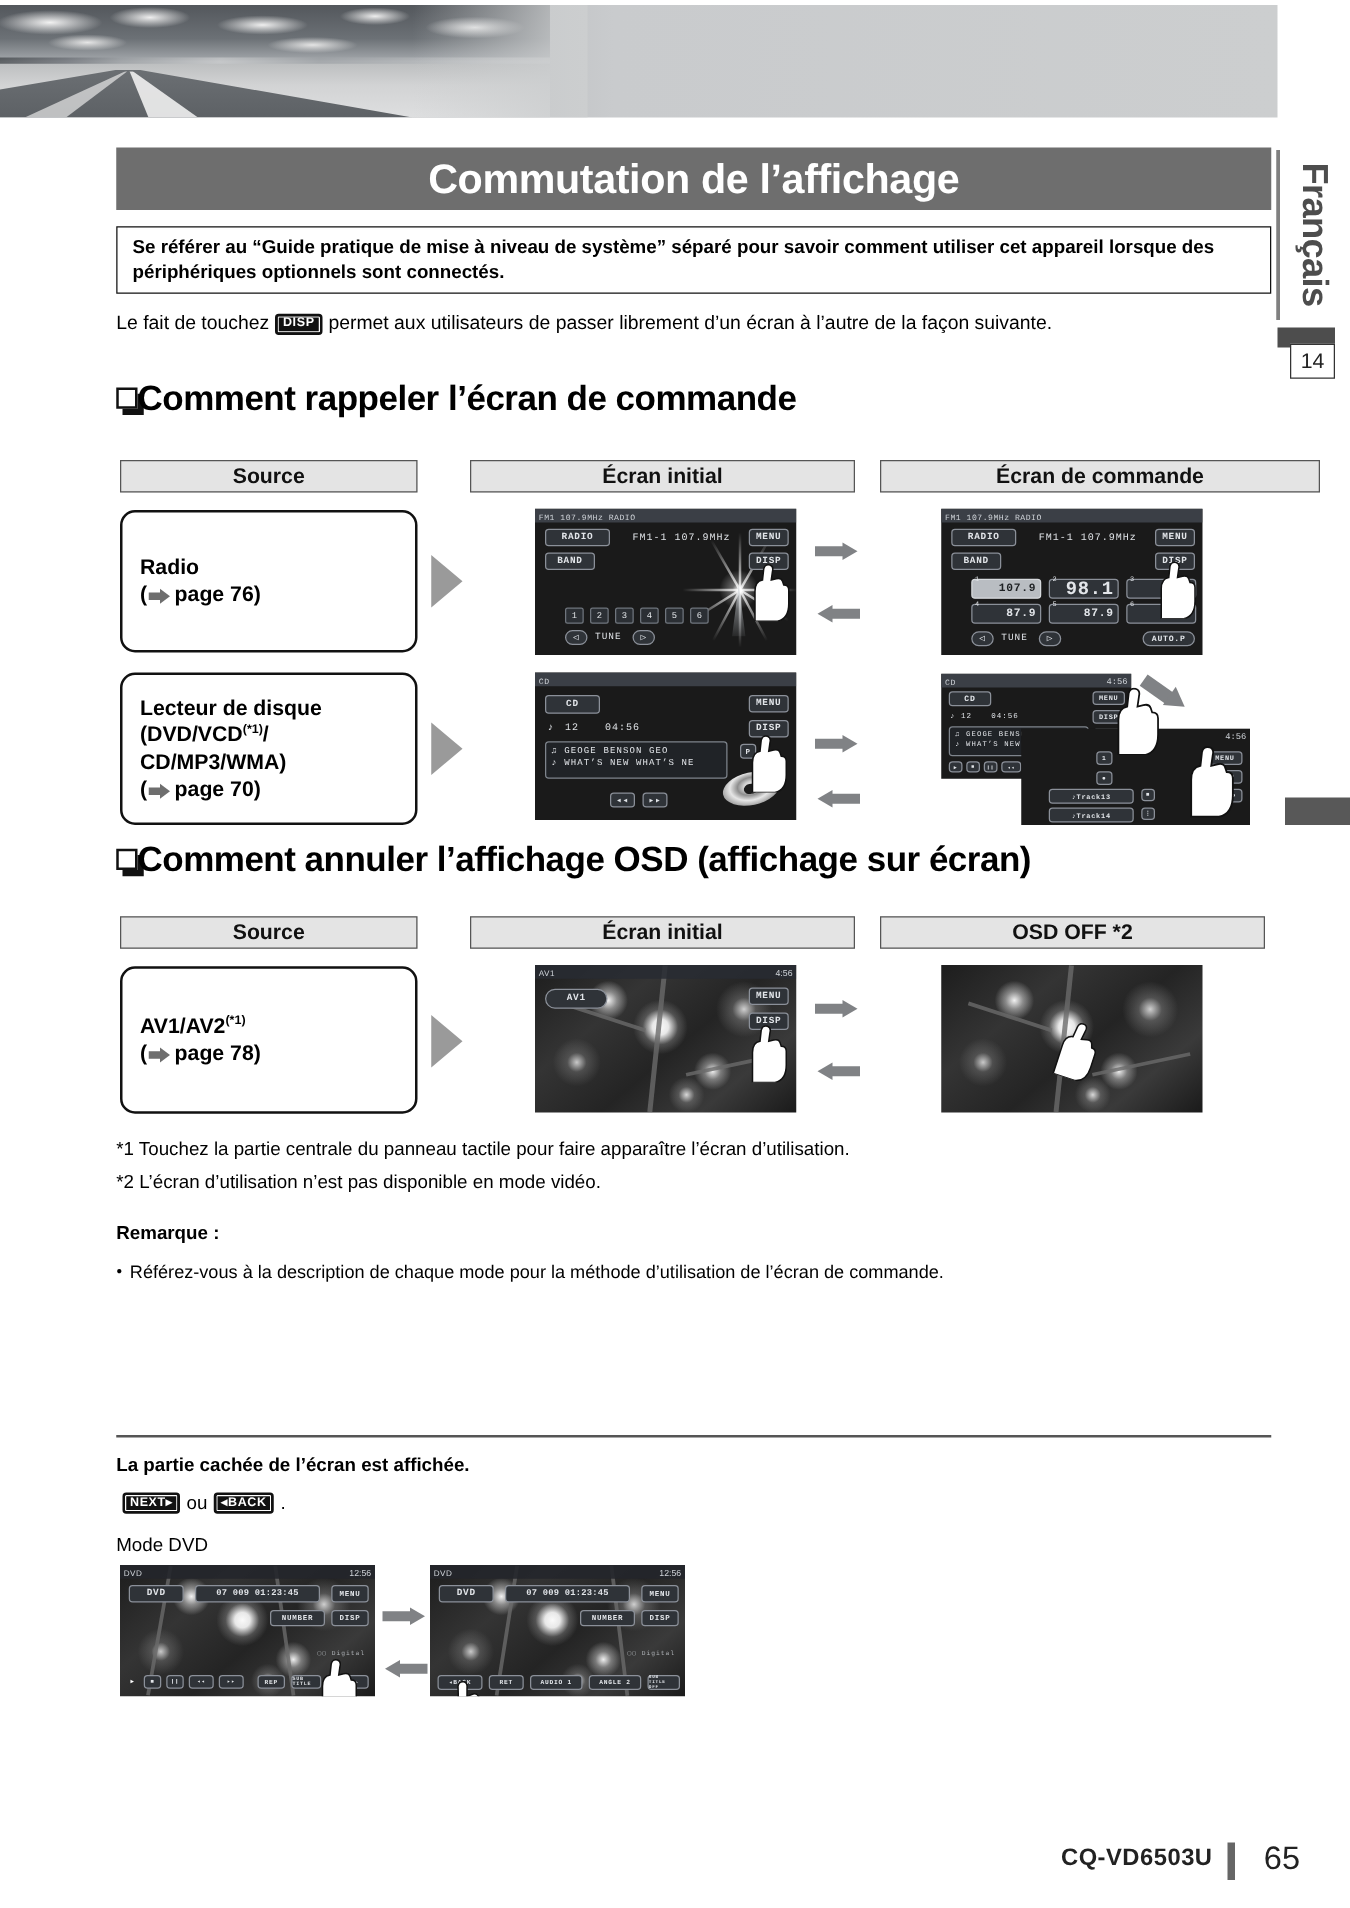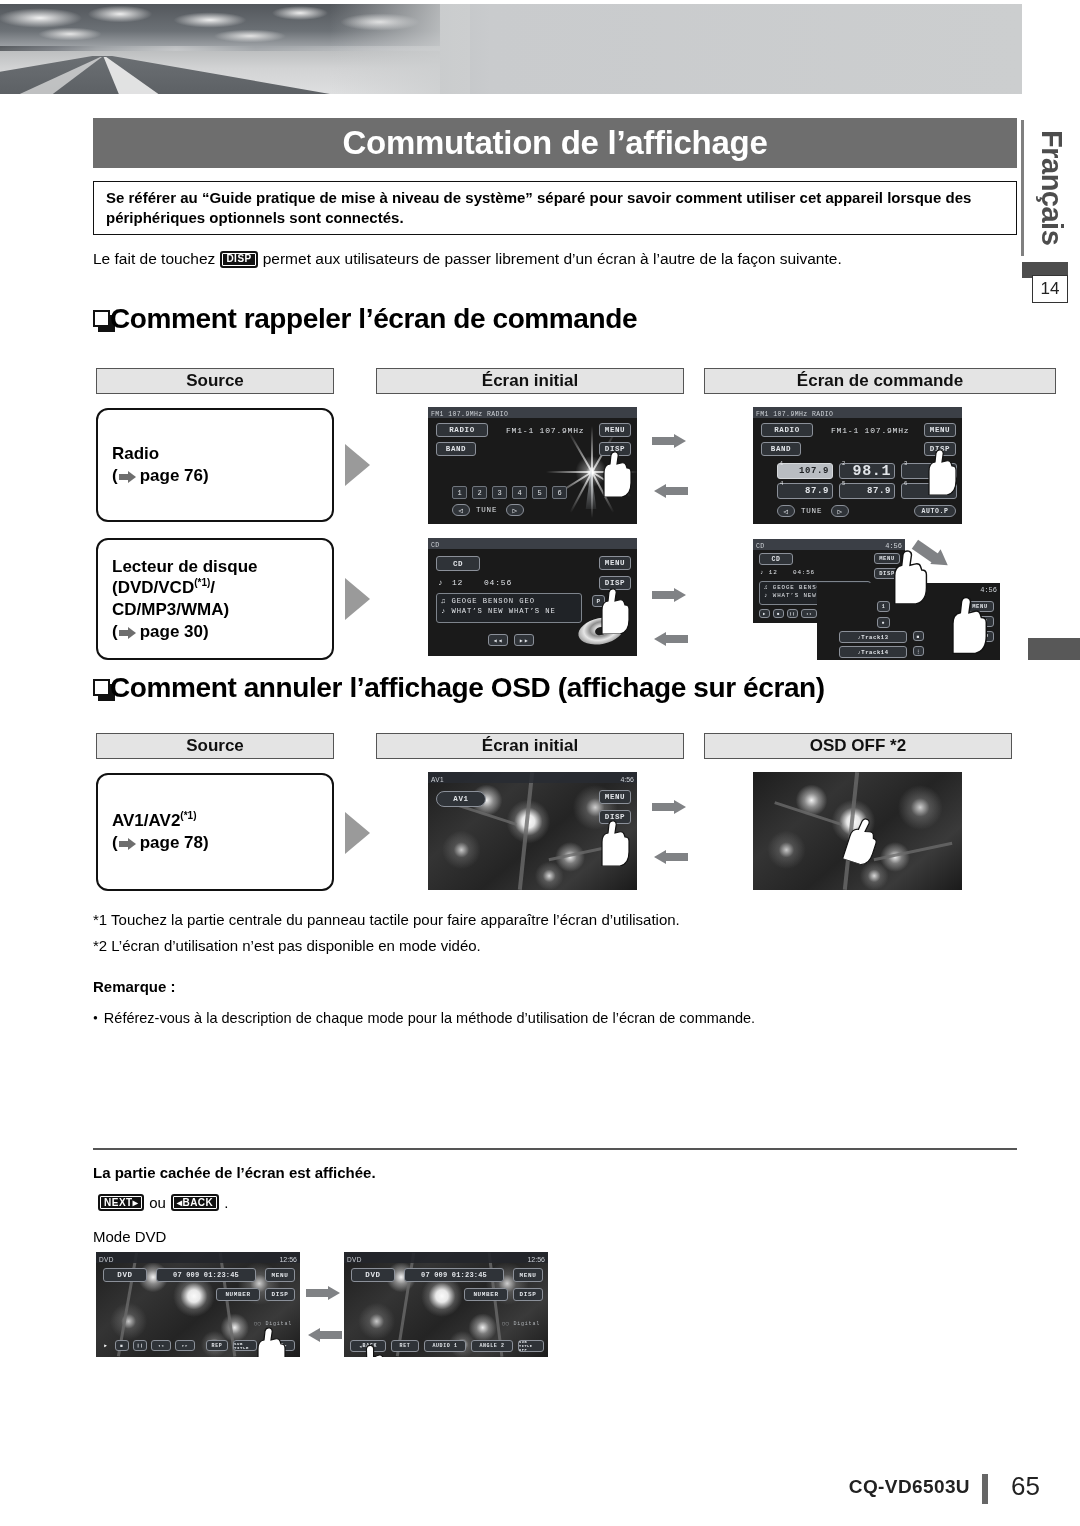--- a/index.html
+++ b/index.html
@@ -455,21 +455,21 @@
     <svg viewBox="0 0 34 46">
         <path d="M4 46 L4 22 Q4 14 10 13 L11 4 Q12 0 16 1 Q19 2 18 6 L17 13 L21 12 Q25 11 26 14 L27 17 Q31 17 31 21 L31 32 Q31 44 22 46 Z" fill="#ffffff" stroke="#111" stroke-width="1.2"></path>
       </svg>
   </div>
 </div>
 
 <div class="src-box" style="top:538px; width:238px; height:122px;">
   <div class="line">Lecteur de disque</div>
   <div class="line"><span>(DVD/VCD</span><span class="sup">(*1)</span><span>/</span></div>
   <div class="line">CD/MP3/WMA)</div>
-  <div class="line">(<span class="ar-in"></span><span>page 30</span>)</div>
+  <div class="line">(<span class="ar-in"></span><span>page 70</span>)</div>
 </div>
 <div class="tri" style="left:345px; top:578px;"></div>
 
 <div class="screen" style="left:428px; top:538px; width:209px; height:118px;">
   <div class="scr-status">
     <span>CD</span>
   </div>
   <div class="disc" style="left:150px; top:80px;"></div>
   <div class="lbl" style="left:8px; top:18px; width:44px; height:15px;">CD</div>
   <div class="lbl" style="right:6px; top:18px; width:32px; height:14px;">MENU</div>

